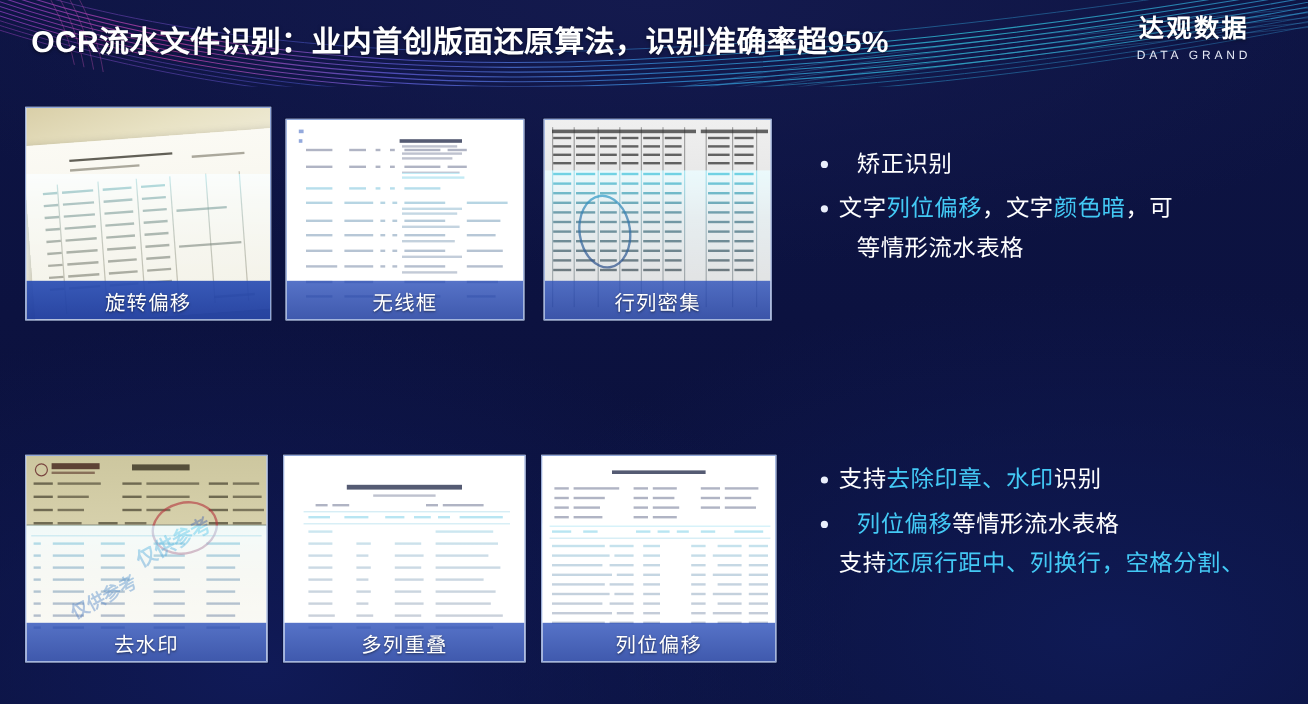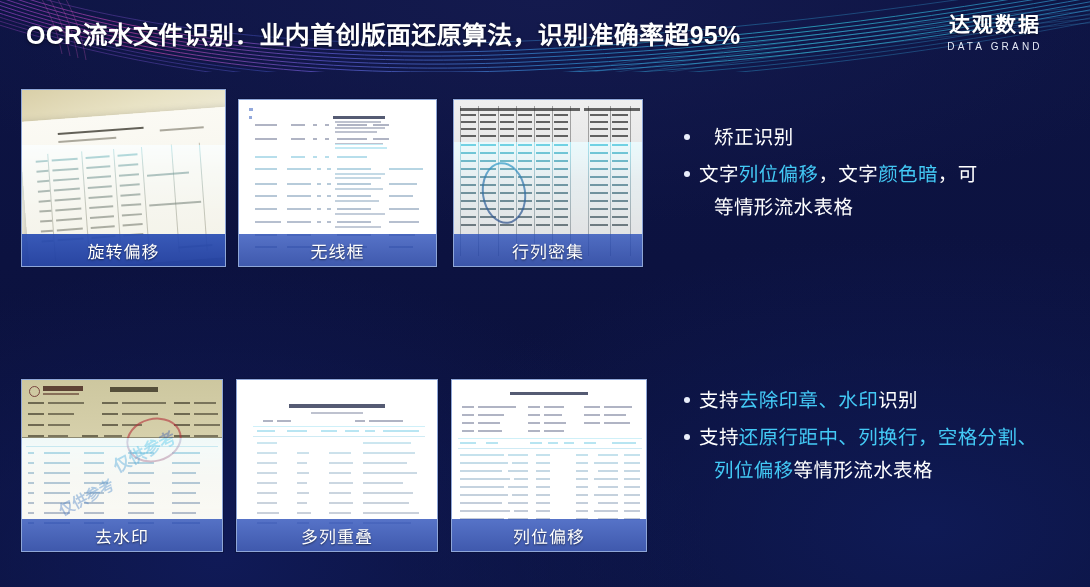--- a/index.html
+++ b/index.html
@@ -757,23 +757,23 @@
       <span class="dot"></span>
       <div>
         <div class="btext">
           <span>支持</span><span class="hl">去除印章、水印</span><span>识别</span>
         </div>
       </div>
     </div>
     <div class="bullet-row">
       <span class="dot"></span>
       <div>
+        <div class="btext indent">
+          <span class="hl">列位偏移</span><span>等情形流水表格</span>
+        </div>
         <div class="btext">
           <span>支持</span><span class="hl">还原行距中、列换行，空格分割、</span>
         </div>
-        <div class="btext indent">
-          <span class="hl">列位偏移</span><span>等情形流水表格</span>
-        </div>
       </div>
     </div>
   </div>
 
 </div>
 
 </body></html>

